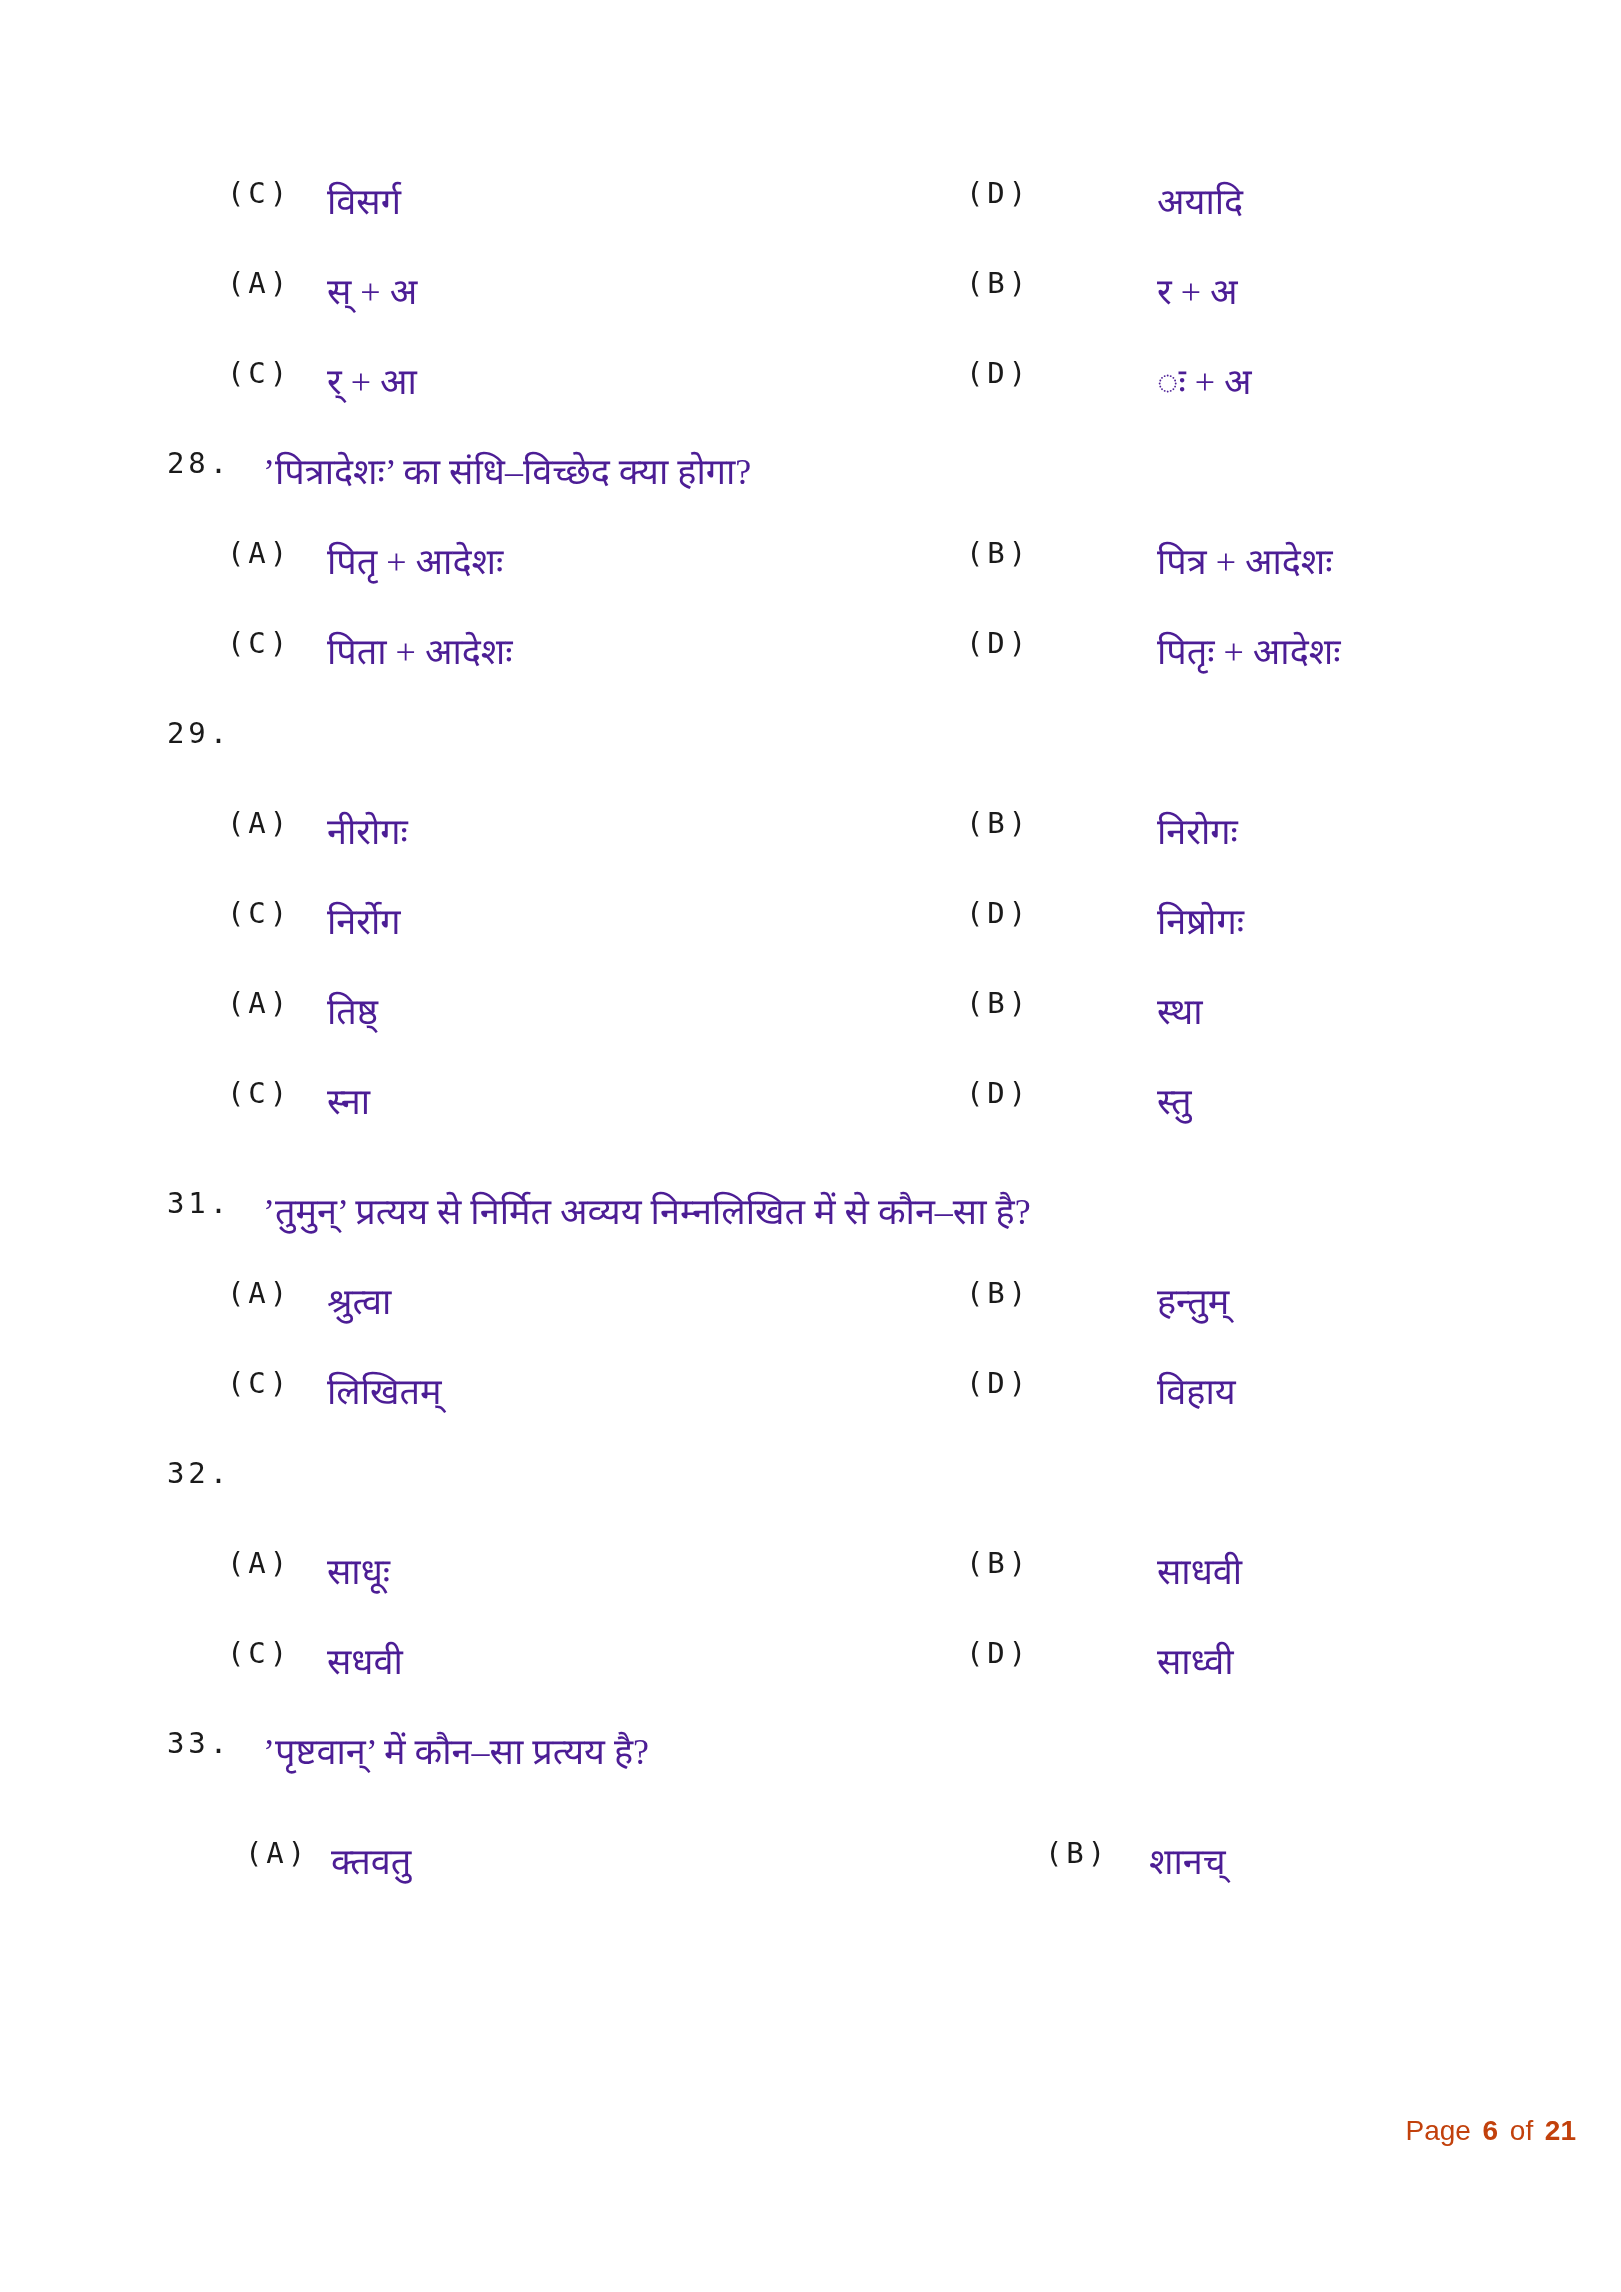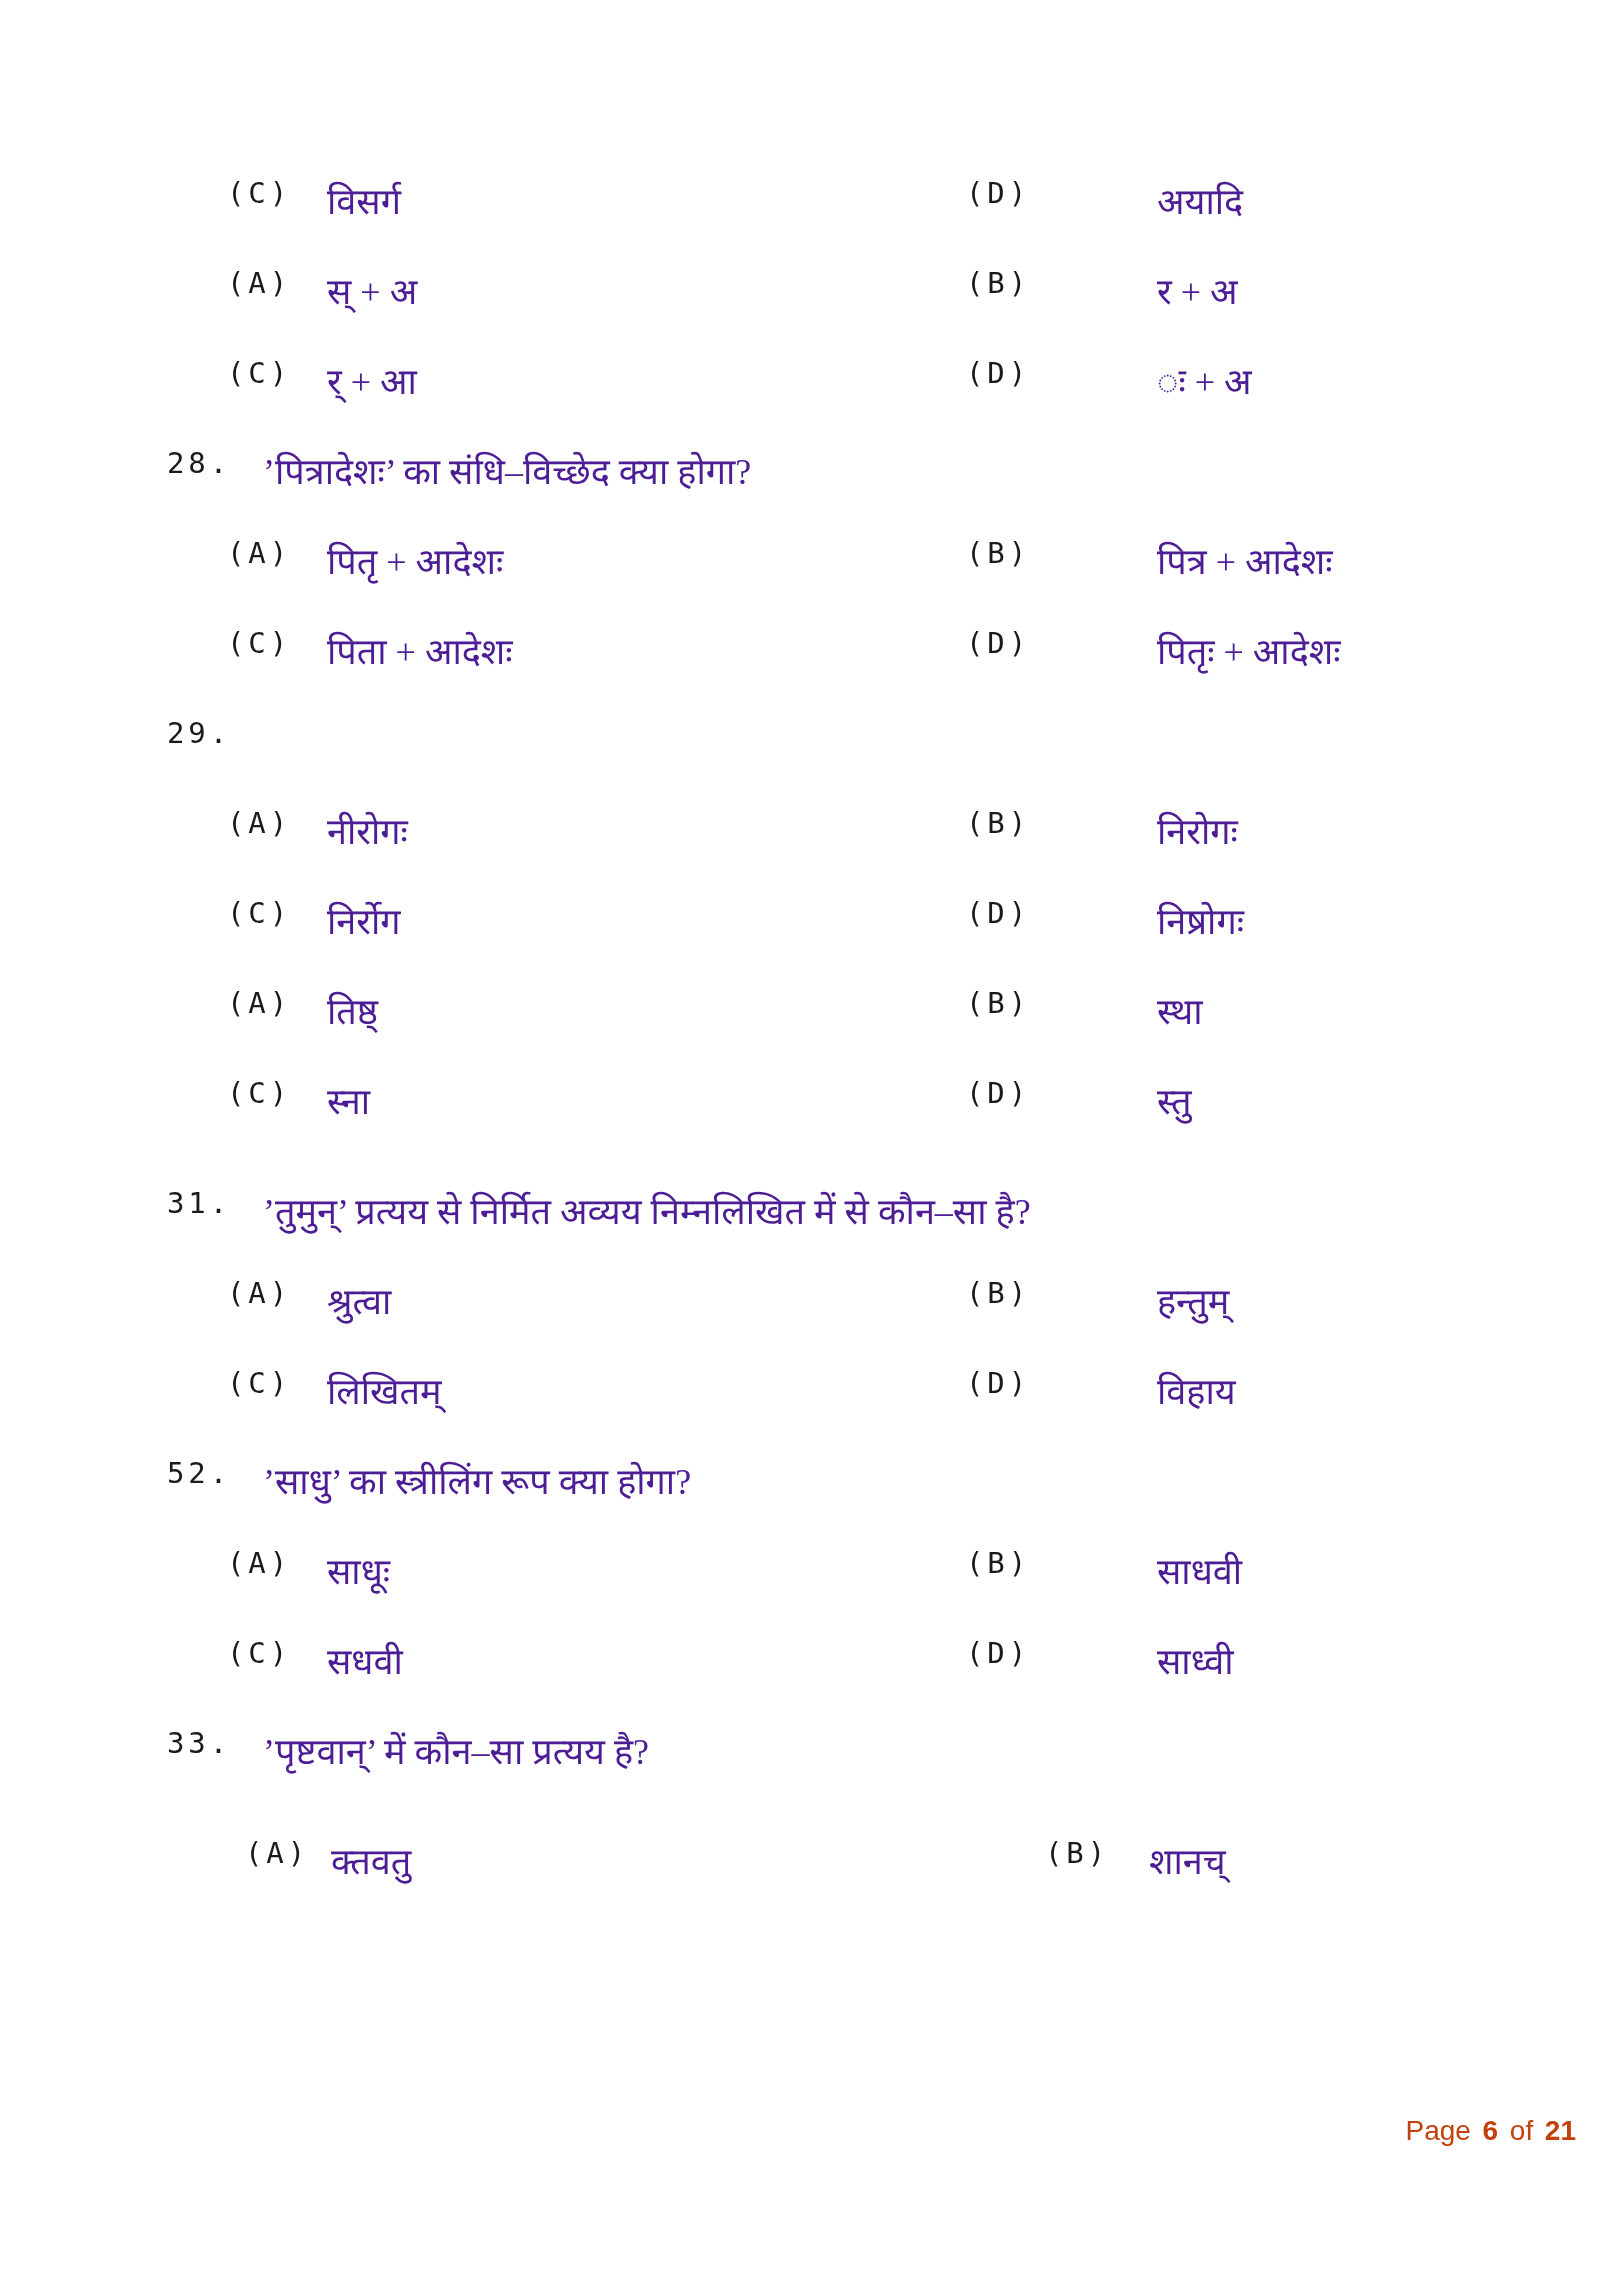--- a/index.html
+++ b/index.html
@@ -132,22 +132,21 @@
       <span class="abs dev c-btext">हन्तुम्</span>
     </div>
     <div class="row">
       <span class="abs mono c-alabel">(C)</span>
       <span class="abs dev c-atext">लिखितम्</span>
       <span class="abs mono c-blabel">(D)</span>
       <span class="abs dev c-btext">विहाय</span>
     </div>
 
     <div class="row">
-      <span class="abs mono c-qnum">52.</span>
-      <span class="abs dev c-qtext">’साधु’ का स्त्रीलिंग रूप क्या होगा?</span>
+      <span class="abs mono c-qnum">32.</span>
     </div>
     <div class="row">
       <span class="abs mono c-alabel">(A)</span>
       <span class="abs dev c-atext">साधूः</span>
       <span class="abs mono c-blabel">(B)</span>
       <span class="abs dev c-btext">साधवी</span>
     </div>
     <div class="row">
       <span class="abs mono c-alabel">(C)</span>
       <span class="abs dev c-atext">सधवी</span>

